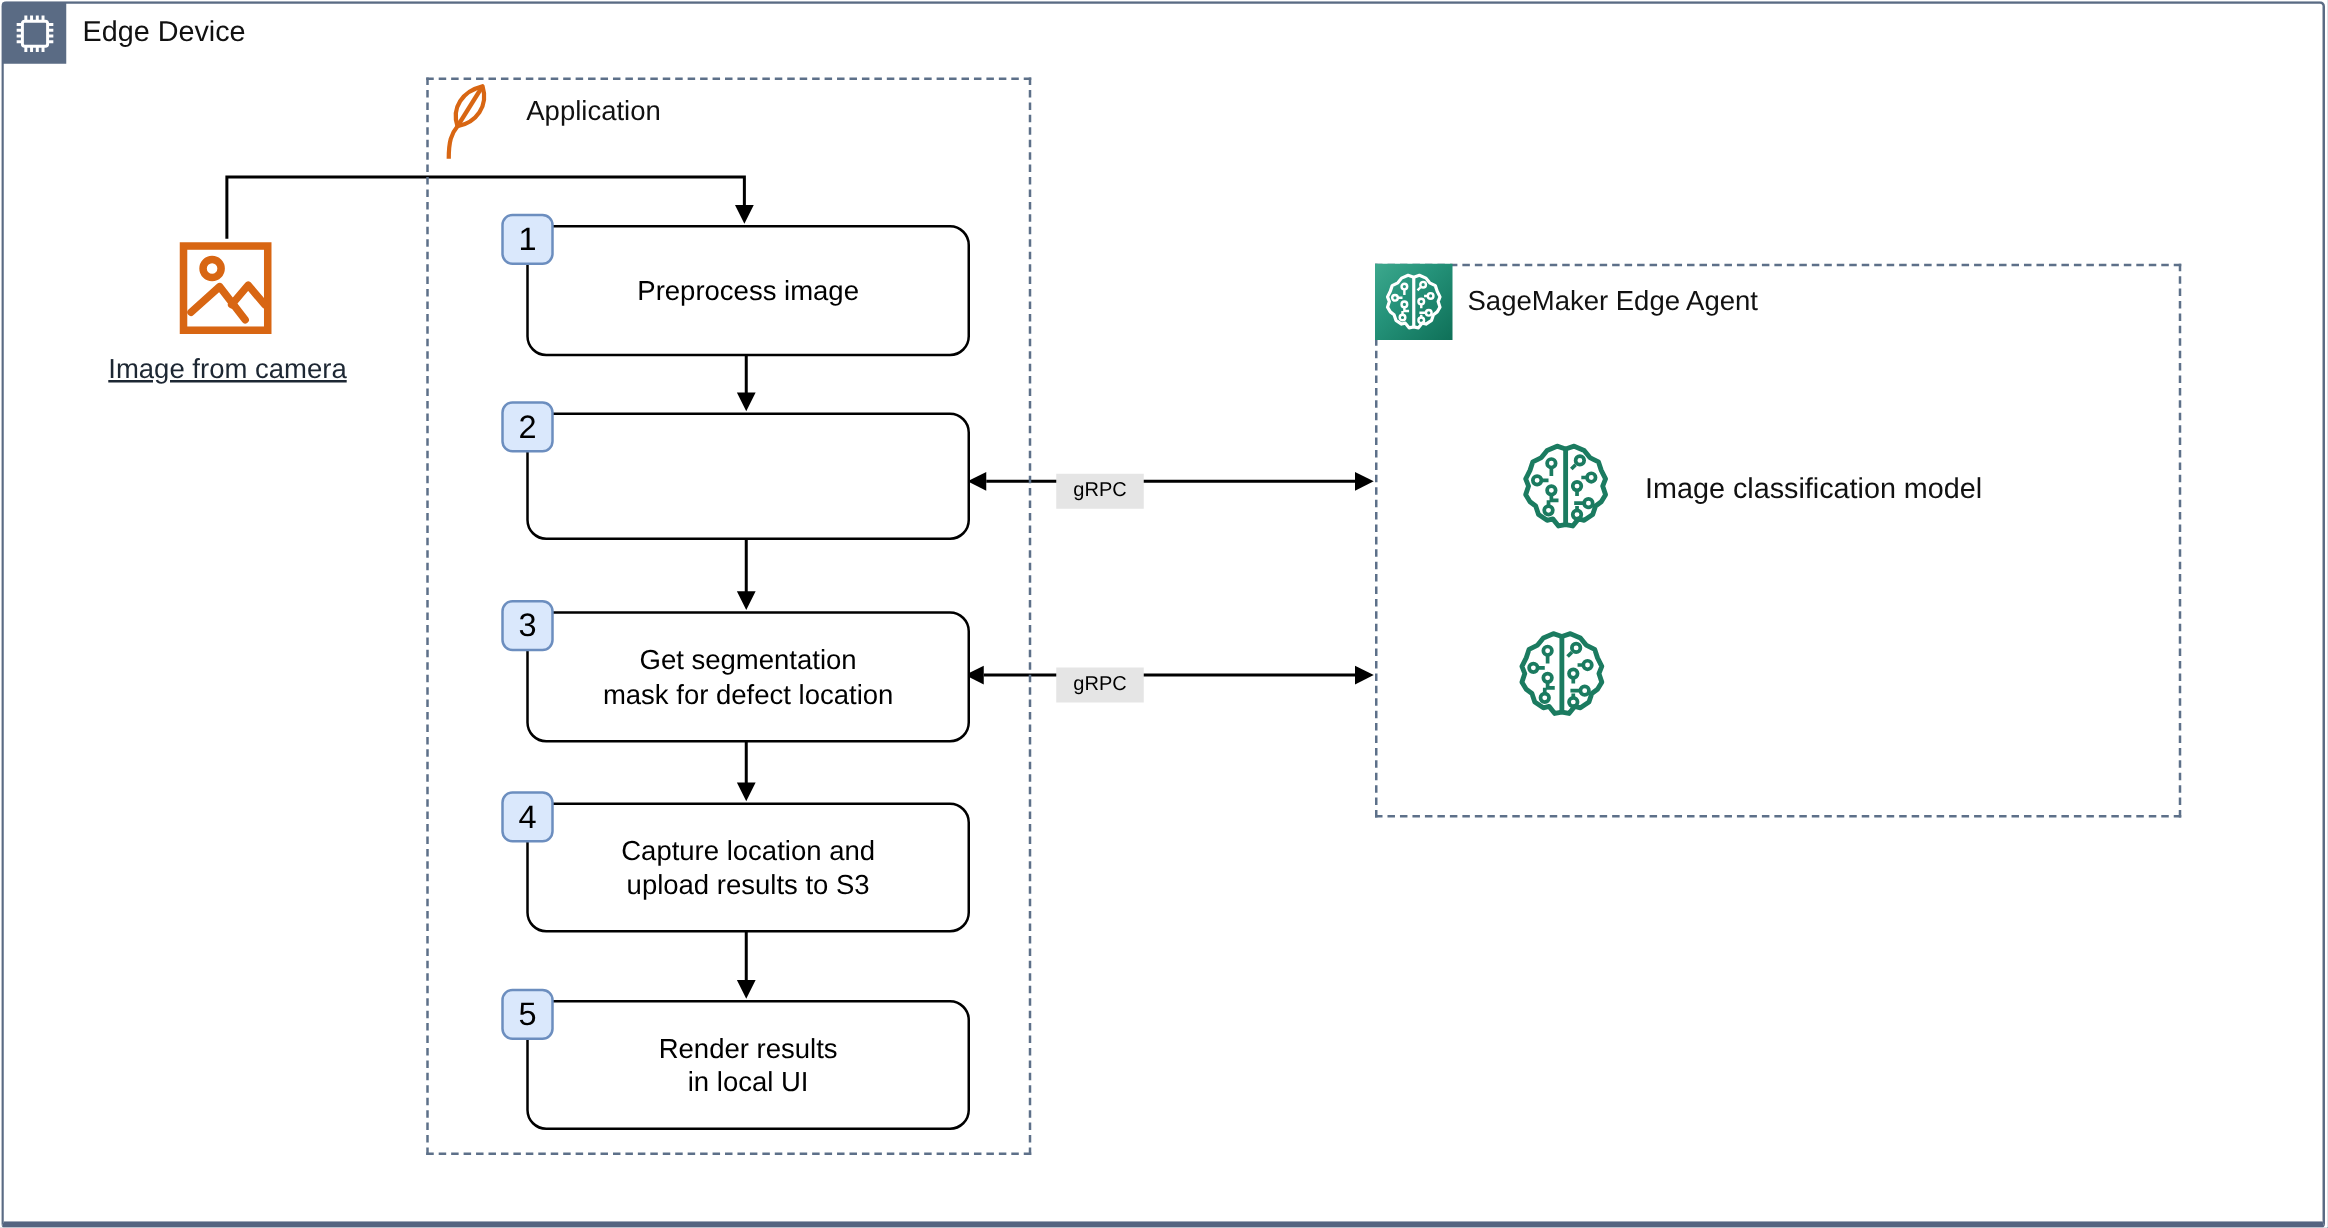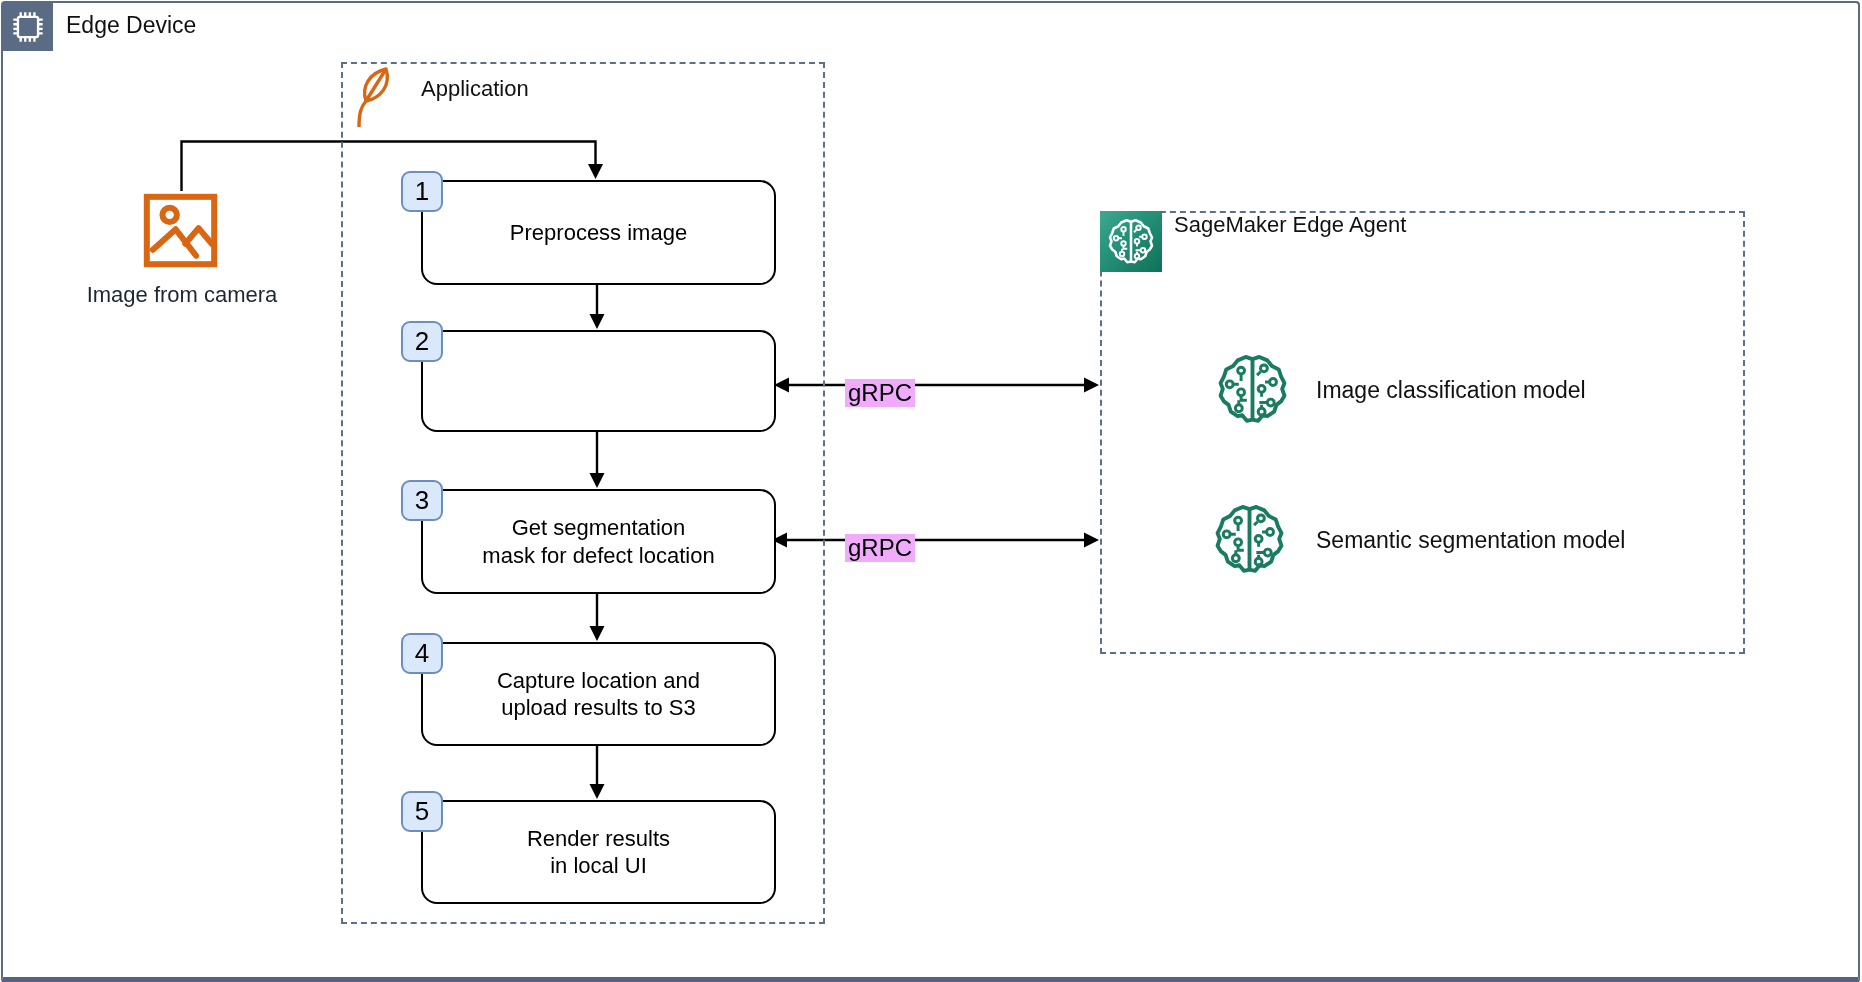--- a/index.html
+++ b/index.html
@@ -9,48 +9,48 @@
   
   .frame{position:absolute;left:1px;top:1px;width:1855px;height:974px;
          border:2px solid #5a6b84;border-bottom:6px solid #546480;border-radius:4px;}
   .frame-icon{position:absolute;left:2px;top:2px;width:51px;height:49px;background:#5a6b84;
               display:flex;align-items:center;justify-content:center;}
   .frame-title{position:absolute;left:66px;top:12px;font-size:23px;color:#111;text-align:center;}
 
   
   .camera-icon{position:absolute;left:142px;top:191px;}
   .camera-label{position:absolute;left:61px;top:282px;width:242px;text-align:center;
-                font-size:22px;color:#1d2733;}
+                font-size:22px;color:#1d2733;text-decoration:underline;}
 
   
   .app-box{position:absolute;left:341px;top:62px;width:480px;height:858px;
            border:2px dashed #5d7089;}
   .leaf-icon{position:absolute;left:350px;top:66px;}
   .app-label{position:absolute;left:421px;top:76px;font-size:22px;color:#111;}
 
   
   .step{position:absolute;left:421px;width:351px;height:100px;background:#fff;
         border:2px solid #000;border-radius:16px;display:flex;align-items:center;
         justify-content:center;text-align:center;font-size:22px;line-height:1.25;
         white-space:pre-line;color:#000;}
   .badge{position:absolute;left:-22px;top:-11px;width:42px;height:41px;background:#dae8fc;
          border:2px solid #6c8ebf;border-radius:9px;display:flex;align-items:center;
          justify-content:center;font-size:26px;color:#000;box-sizing:border-box;}
 
   
-  .grpc-label{position:absolute;width:70px;height:28px;background:#f0abfc;display:flex;
-              align-items:center;justify-content:center;font-size:24px;color:#000;}
+  .grpc-label{position:absolute;width:70px;height:28px;background:#e5e5e5;display:flex;
+              align-items:center;justify-content:center;font-size:16px;color:#000;}
 
   
   .sm-box{position:absolute;left:1100px;top:211px;width:641px;height:439px;
           border:2px dashed #5d7089;}
   .sm-icon{position:absolute;left:1100px;top:211px;width:62px;height:61px;
            background:linear-gradient(135deg,#3da88d 0%,#25937a 40%,#0f7058 100%);
            display:flex;align-items:center;justify-content:center;}
-  .sm-label{position:absolute;left:1174px;top:212px;font-size:22px;color:#111;}
+  .sm-label{position:absolute;left:1174px;top:228px;font-size:22px;color:#111;}
   .model-icon{position:absolute;}
   .model-label{position:absolute;left:1316px;font-size:23px;color:#111;}
 
   svg.connector-layer{position:absolute;left:0;top:0;pointer-events:none;}
 </style>
 </head>
 <body>
 
 <div id="stage">
 
@@ -171,15 +171,14 @@
         <use href="#brain"></use>
       </svg>
   </div>
   <div class="model-label" style="top:377px;">Image classification model</div>
 
   <div class="model-icon" style="left:1213px;top:501px;">
     <svg width="73" height="78" viewBox="0 0 64 64" style="color:#1b7b60">
         <use href="#brain"></use>
       </svg>
   </div>
-  <div class="model-label" style="top:527px;">Semantic segmentation model</div>
 
 </div>
 
 </body></html>

